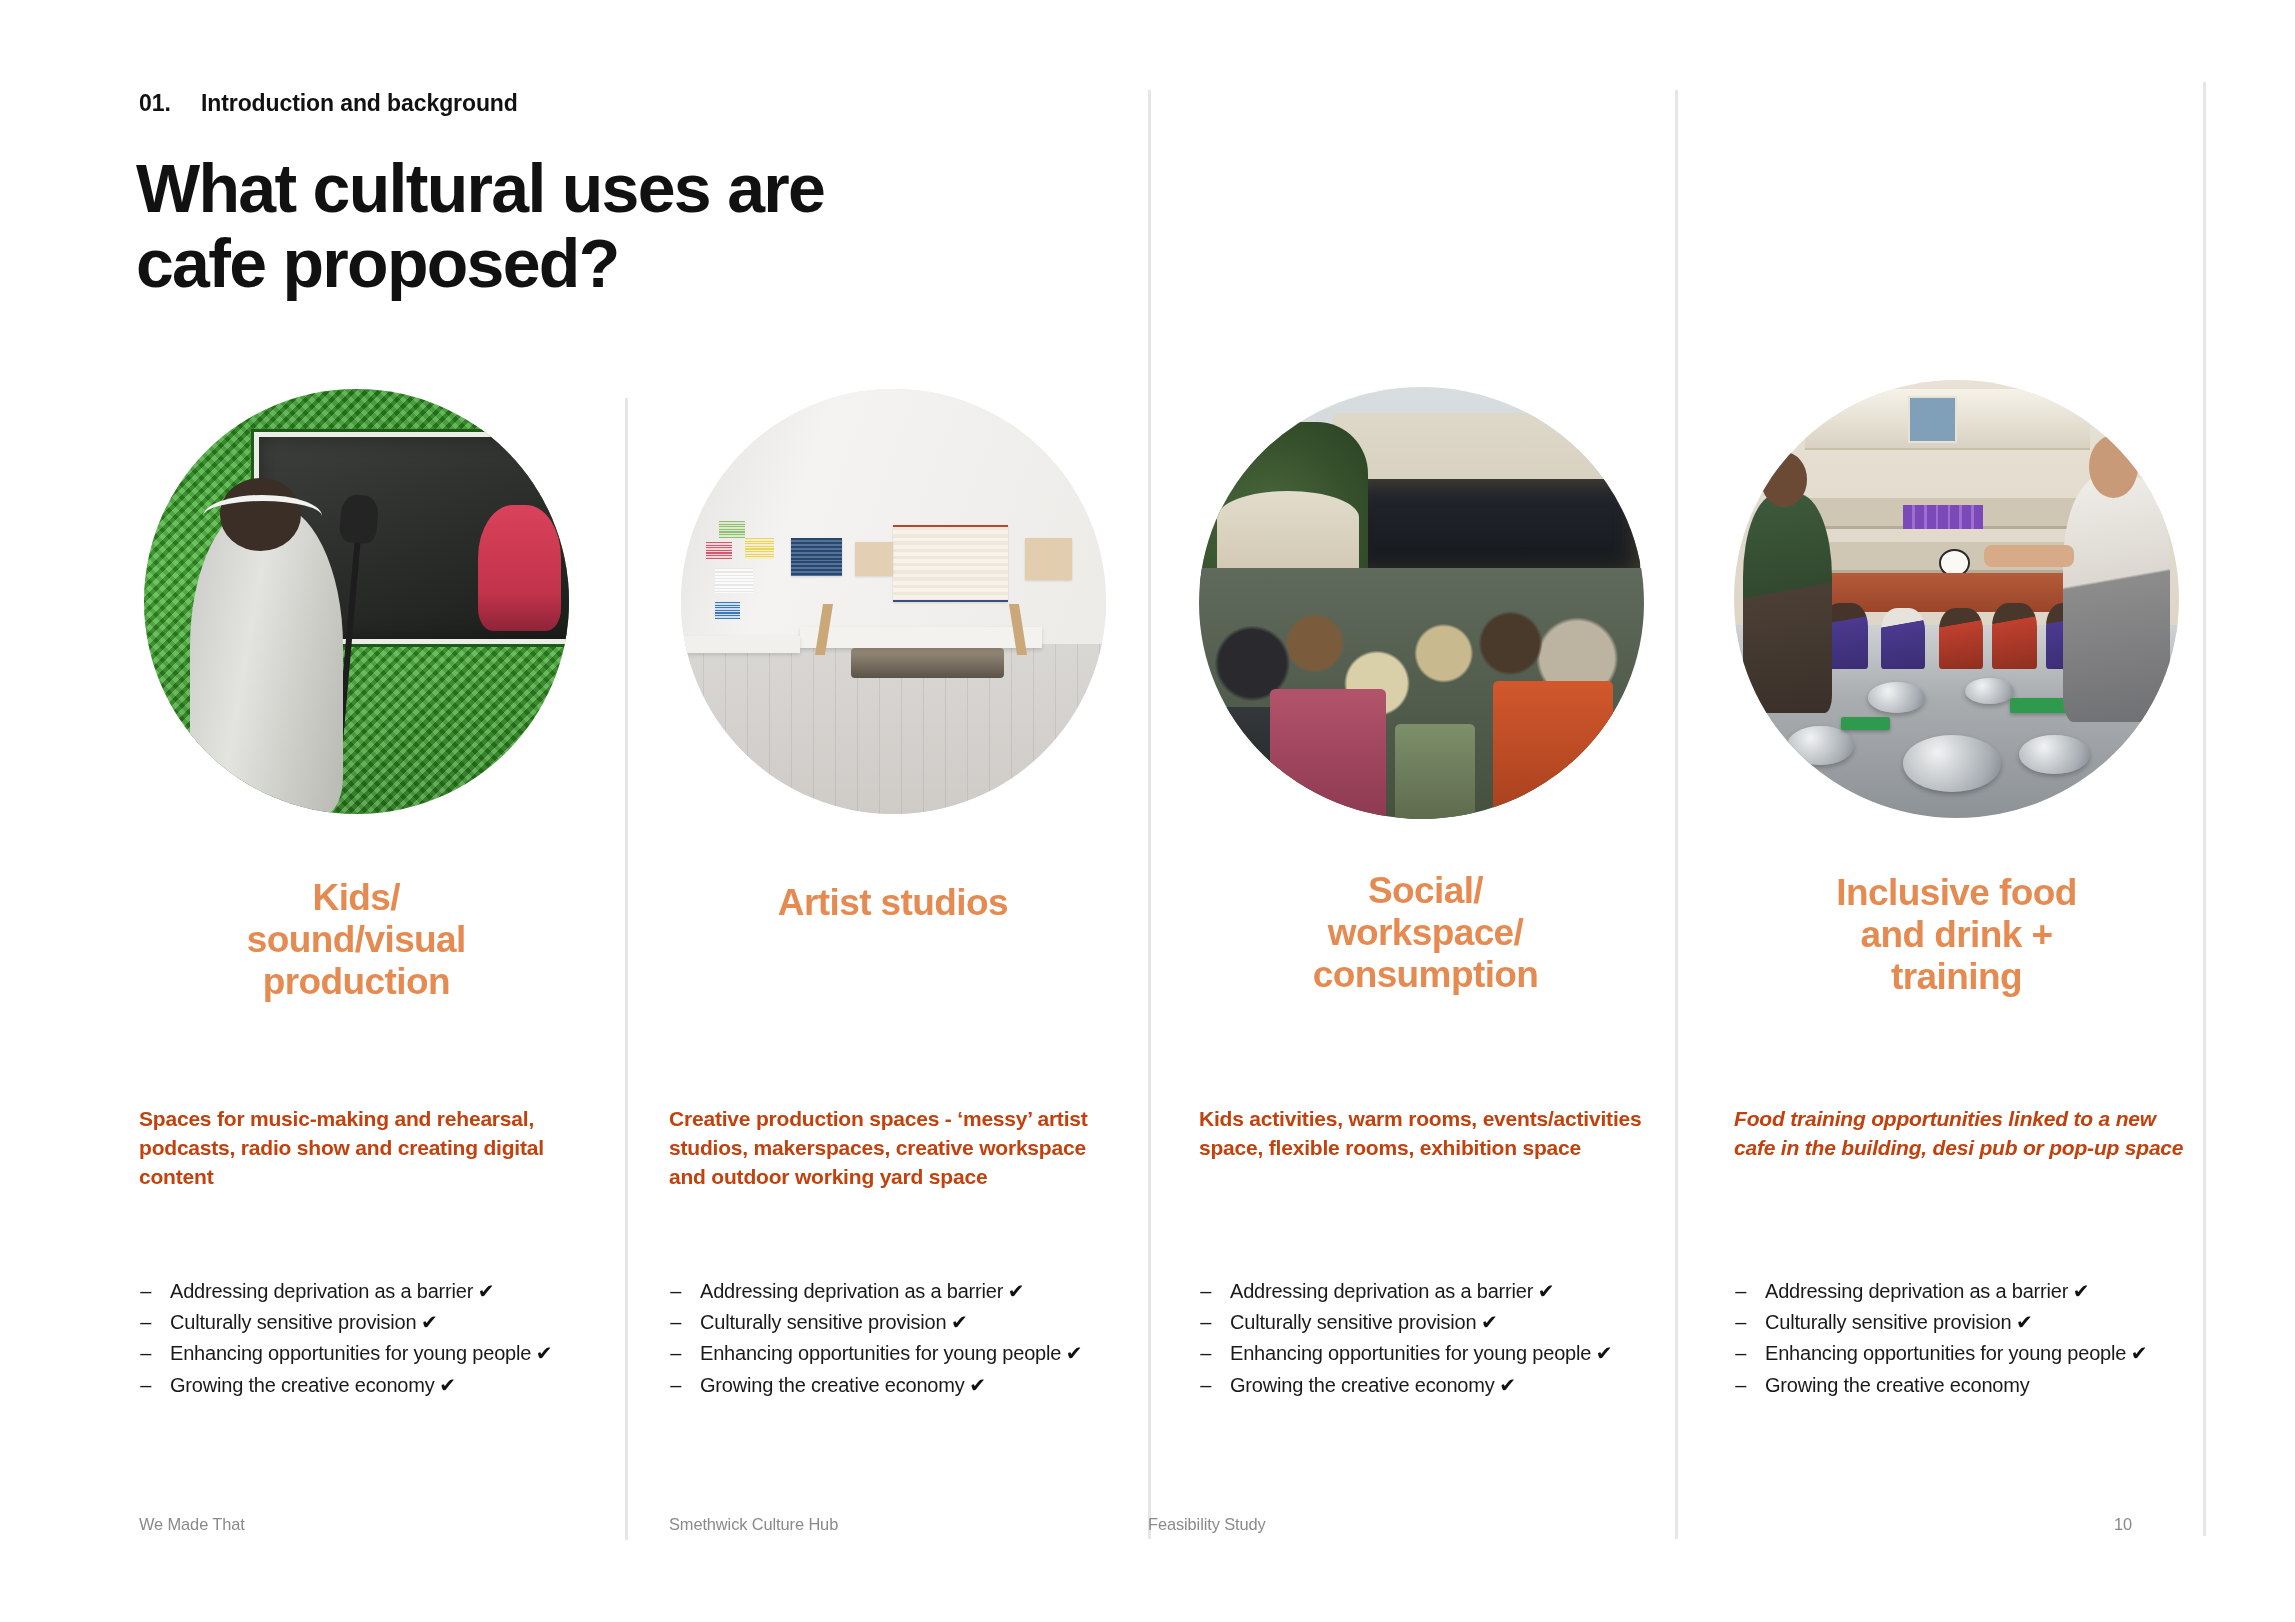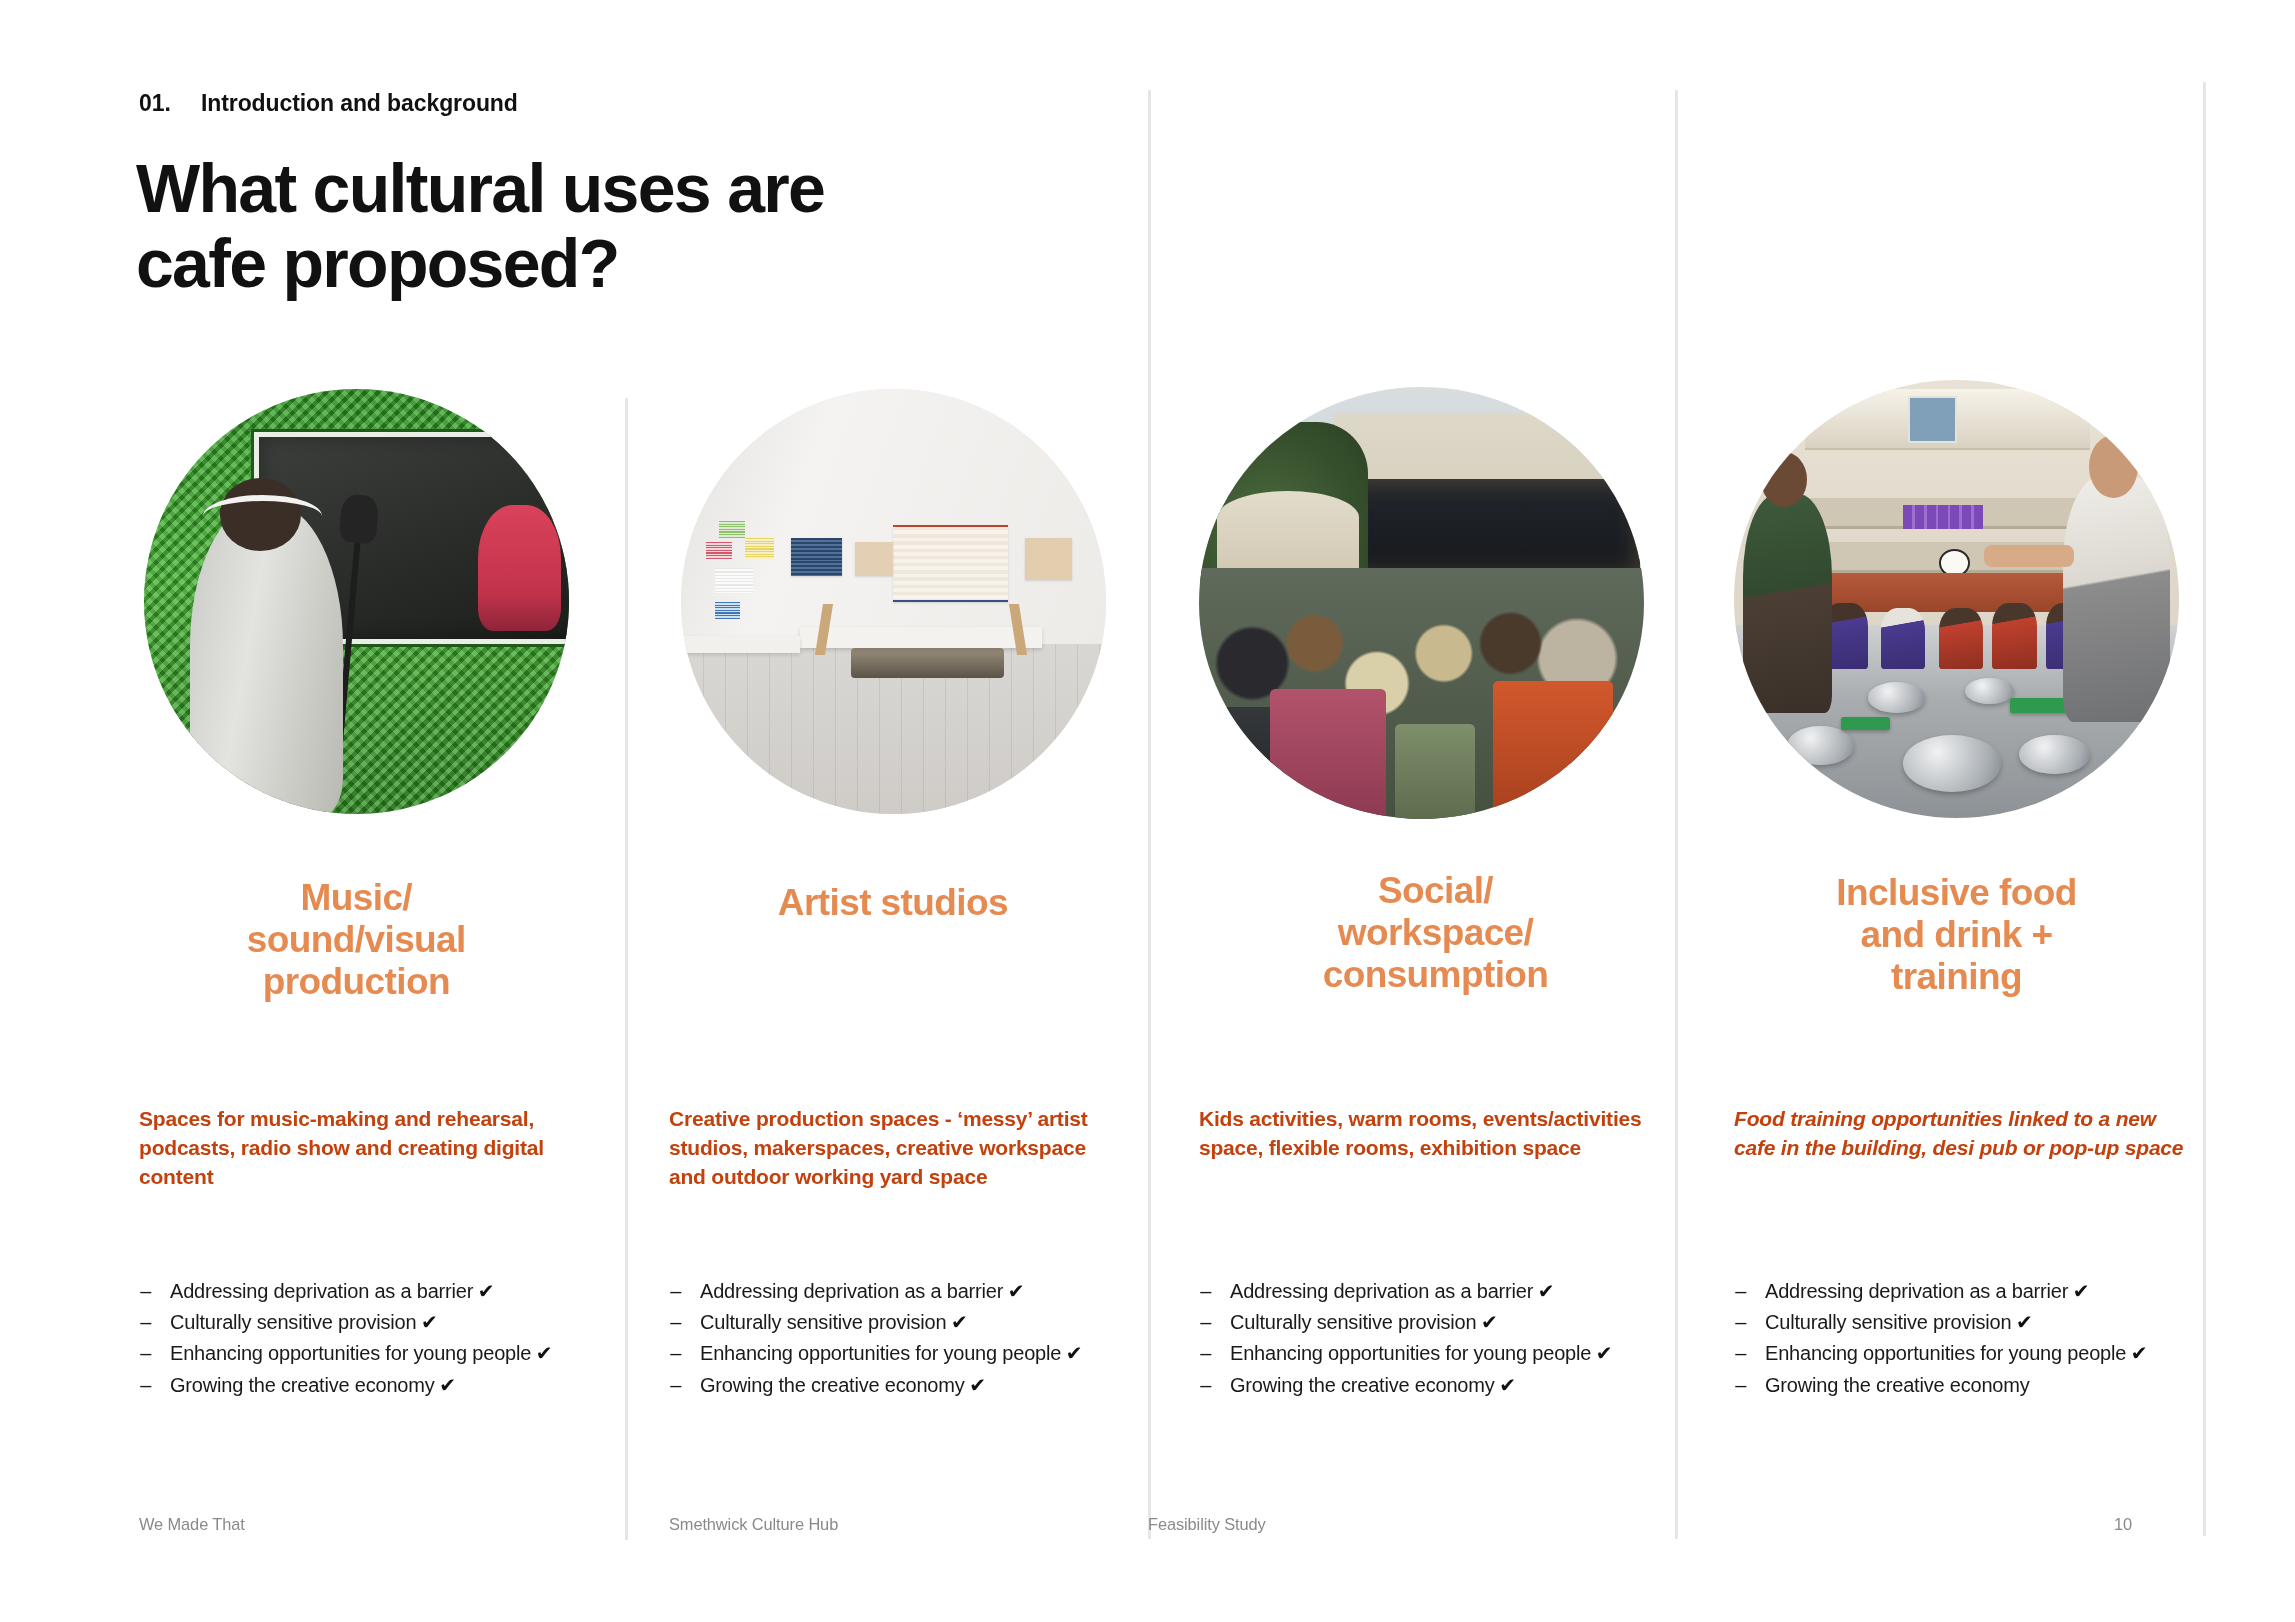--- a/index.html
+++ b/index.html
@@ -310,21 +310,21 @@
     width: 432px;
     text-align: center;
     font-size: 37px;
     line-height: 1.14;
     font-weight: 700;
     letter-spacing: -0.6px;
     color: #E58B52;
   }
   .col.c1 .col-title { left: 1.3px; }
   .col.c2 .col-title { left: 7.9px; top: 882px; }
-  .col.c3 .col-title { left: 14px;  top: 870px; width: 445px; }
+  .col.c3 .col-title { left: 4px;  top: 870px; width: 445px; }
   .col.c4 .col-title { left: 0px;  top: 872px; width: 445px; }
 
   
   .col-lead {
     position: absolute;
     top: 1105px;
     width: 452px;
     font-size: 21px;
     line-height: 1.38;
     font-weight: 700;
@@ -413,21 +413,21 @@
         <div class="scene">
           <div class="studio-bg"></div>
           <div class="studio-screen"></div>
           <div class="studio-mic"></div>
           <div class="studio-person"></div>
           <div class="studio-head"></div>
           <div class="studio-phones"></div>
         </div>
       </div>
       <div class="col-title">
-        <span>Music/</span><br>
+        <span>Kids/</span><br>
         <span>sound/visual</span><br>
         <span>production</span>
       </div>
       <p class="col-lead">Spaces for music-making and rehearsal, podcasts, radio show and creating digital content</p>
       <ul class="col-list">
         <li><span class="dash">–</span><span>Addressing deprivation as a barrier</span><span class="tick">✔</span></li>
         <li><span class="dash">–</span><span>Culturally sensitive provision</span><span class="tick">✔</span></li>
         <li><span class="dash">–</span><span>Enhancing opportunities for young people</span><span class="tick">✔</span></li>
         <li><span class="dash">–</span><span>Growing the creative economy</span><span class="tick">✔</span></li>
       </ul>

